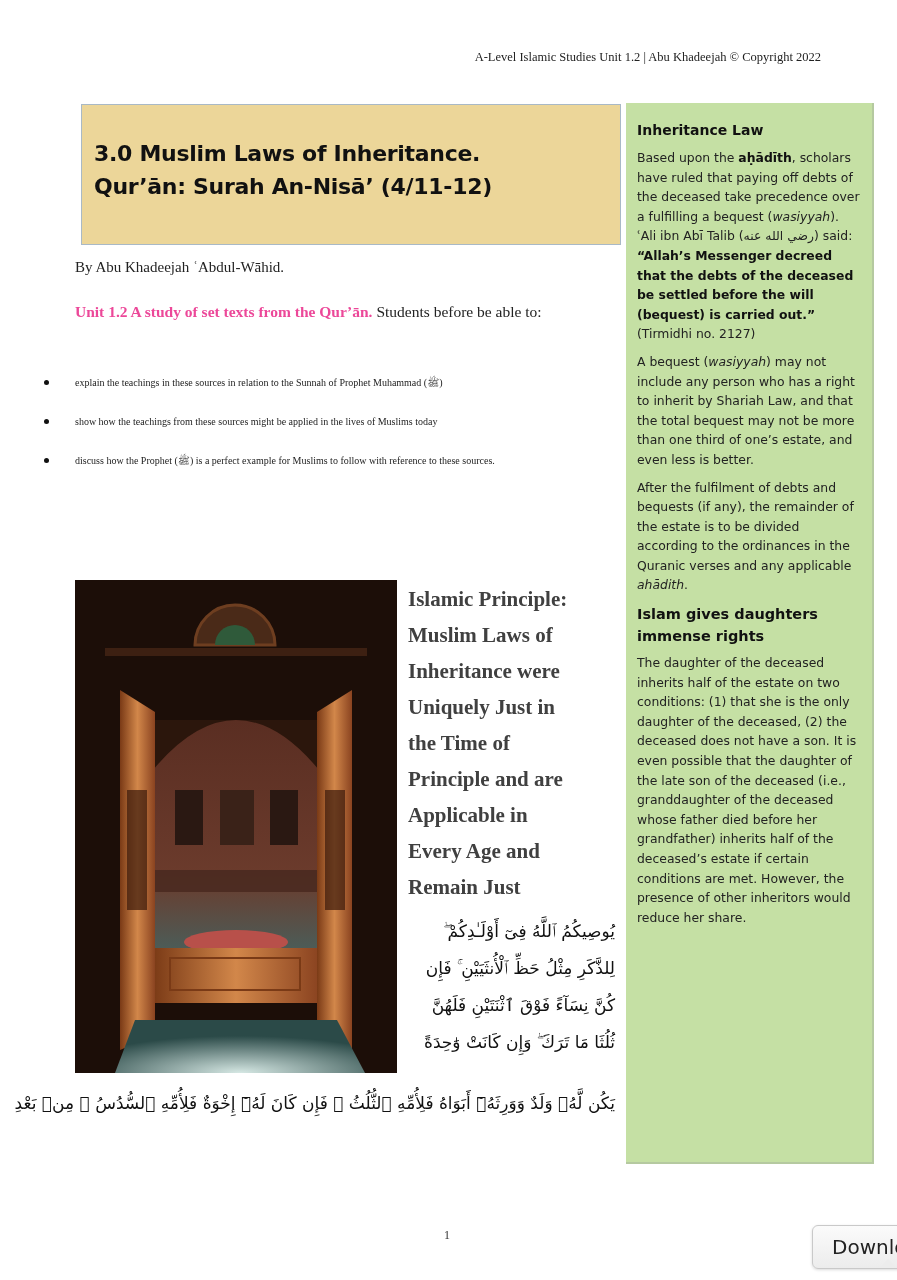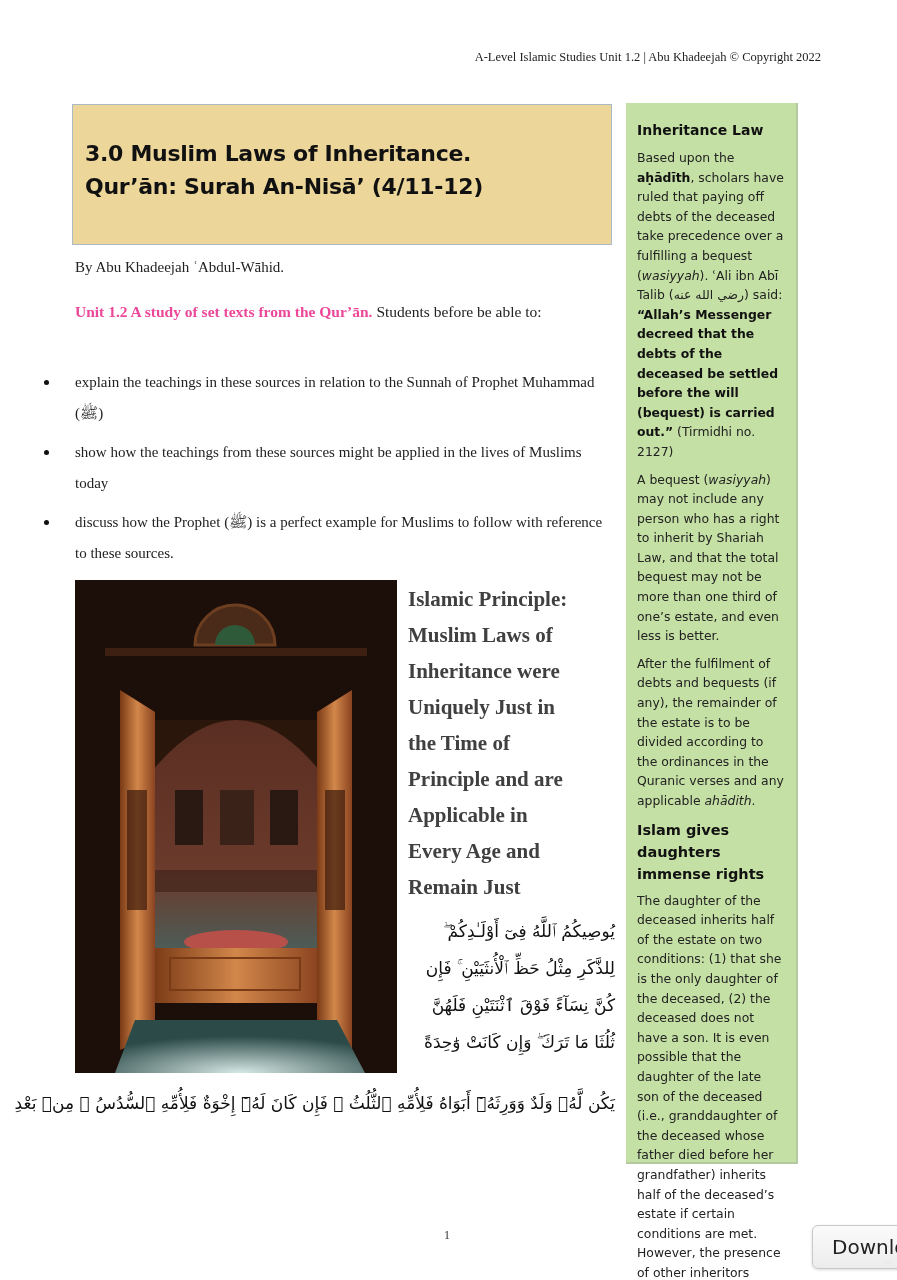--- a/index.html
+++ b/index.html
@@ -5,41 +5,41 @@
   * { box-sizing: border-box; margin: 0; padding: 0; }
   html, body { width: 897px; height: 1280px; overflow: hidden; background: #ffffff; }
   body { position: relative; font-family: "Liberation Serif", serif; color: #1a1a1a; }
 
   .page-header {
     position: absolute; top: 50px; right: 76px;
     font-family: "Liberation Serif", serif; font-size: 12.5px; color: #222;
   }
 
   .title-box {
-    position: absolute; left: 72px; top: 104px; width: 540px; height: 141px;
+    position: absolute; left: 81px; top: 104px; width: 540px; height: 141px;
     background: #ecd699; border: 1px solid #a9b9c6;
     padding: 32px 12px 0 12px;
   }
   .title-box .line {
     font-family: "DejaVu Sans", sans-serif; font-weight: bold; font-size: 22px;
     line-height: 33px; color: #111; letter-spacing: -0.3px;
   }
 
   .byline {
     position: absolute; left: 75px; top: 259px; font-size: 15px; color: #222;
   }
   .unit-para {
     position: absolute; left: 75px; top: 296px; width: 520px;
     font-size: 15.5px; line-height: 31px; color: #222;
   }
   .unit-para b { font-weight: bold; color: #ec4899; }
 
   .bullets { position: absolute; left: 40px; top: 367px; width: 570px; list-style: none; }
   .bullets li {
-    position: relative; padding-left: 35px; font-size: 15px; line-height: 31px;
+    position: relative; padding-left: 35px; font-size: 10px; line-height: 31px;
     margin-bottom: 8px; color: #222;
   }
   .bullets li .dot {
     position: absolute; left: 4px; top: 13px; width: 5px; height: 5px;
     border-radius: 50%; background: #111;
   }
 
   .photo {
     position: absolute; left: 75px; top: 580px; width: 322px; height: 493px;
     background: #1a0d07; overflow: hidden;
@@ -58,21 +58,21 @@
     font-size: 17px; line-height: 37px; color: #111;
   }
   .arabic-narrow span, .arabic-wide span { display: block; white-space: nowrap; }
   .arabic-wide {
     position: absolute; left: 75px; top: 1085px; width: 540px;
     direction: rtl; text-align: right; font-family: "DejaVu Sans", sans-serif;
     font-size: 17px; line-height: 37px; color: #111;
   }
 
   .sidebar {
-    position: absolute; left: 626px; top: 103px; width: 172px; height: 1061px;
+    position: absolute; left: 626px; top: 103px; width: 248px; height: 1061px;
     background: #c5e0a4; border-right: 2px solid #b5c9a0; border-bottom: 2px solid #b5c9a0;
     padding: 16px 10px 0 11px;
     font-family: "DejaVu Sans", sans-serif; color: #222;
   }
   .sidebar h3 { font-size: 14px; font-weight: bold; line-height: 22px; color: #111; margin-bottom: 7px; }
   .sidebar h3.big { font-size: 14.5px; line-height: 22px; margin-top: 4px; margin-bottom: 6px; }
   .sidebar p { font-size: 12.4px; line-height: 19.6px; margin-bottom: 8px; }
   .sidebar p b { font-weight: bold; color: #111; }
 
   .page-number {

